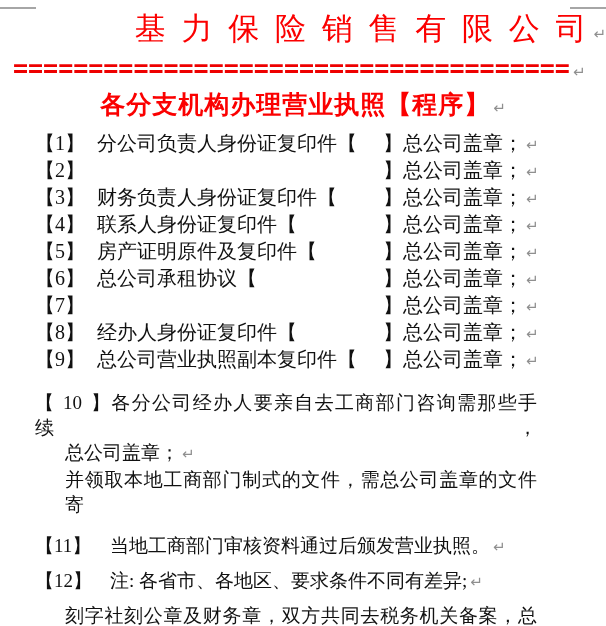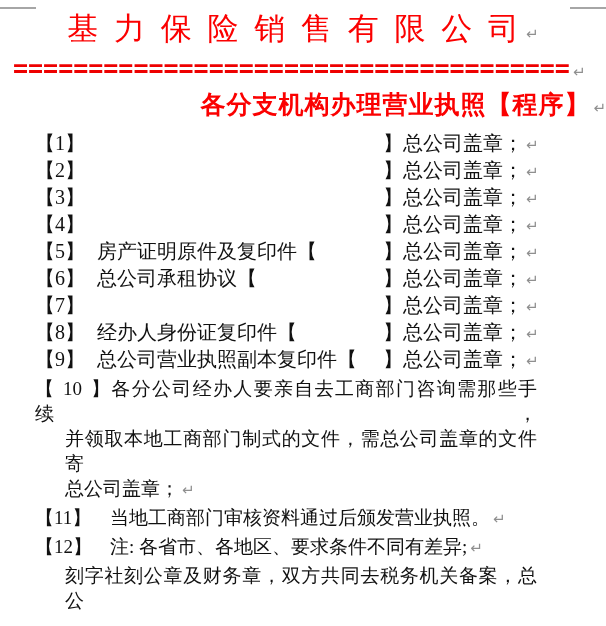--- a/index.html
+++ b/index.html
@@ -4,90 +4,93 @@
 <style>
   html,body{margin:0;padding:0}
   body{
     width:606px;height:626px;background:#ffffff;overflow:hidden;position:relative;
     font-family:"Liberation Serif","DejaVu Serif",serif;color:#111;
   }
   .crop{position:absolute;top:7px;width:36px;height:2px;background:#a6a6a6}
   .crop.l{left:0}
   .crop.r{right:0}
   .title{
-    margin:9px 0 0;text-align:center;font-size:31px;font-weight:400;
+    margin:9px 0 0;text-align:right;font-size:31px;font-weight:400;
     color:#fb0000;letter-spacing:4px;line-height:40px;white-space:nowrap;
   }
   .pilcrow{color:#8f8f8f;font-size:15px;font-weight:400;letter-spacing:0;margin-left:3px;font-family:"DejaVu Sans",sans-serif}
   .divider{margin:3px 0 0 13px;line-height:24px;white-space:nowrap}
   .eqs{color:#ee0000;font-weight:700;font-size:25px;letter-spacing:0;
        font-family:"DejaVu Sans Mono","Liberation Mono",monospace}
   .subtitle{
-    margin:5px 0 0;text-align:right;font-size:25px;font-weight:700;
+    margin:5px 0 0;text-align:center;font-size:25px;font-weight:700;
     color:#fb0000;letter-spacing:1px;line-height:32px;white-space:nowrap;
   }
   .list{margin-top:7px}
   .row{display:flex;align-items:baseline;margin-left:35px;font-size:20px;line-height:25px}
   .linewrap{display:flex;width:488px;align-items:baseline}
   .num{flex:0 0 62px;white-space:pre}
   .content{flex:0 0 auto;white-space:pre}
   .spacer{flex:1 1 auto}
   .stamp{flex:0 0 auto;white-space:pre}
   .para{font-size:19px}
   .pline{margin-left:35px;width:502px;line-height:25px}
   .pline.wrap{padding-left:30px;width:472px}
   .pline.j{text-align:justify;text-align-last:justify}
   .num2{display:inline-block;width:75px;white-space:pre}
-  .mt6{margin-top:2px}
-  .mt2{margin-top:2px}
+  .mt6{margin-top:16px}
+  .mt2{margin-top:8px}
 </style>
 </head>
 <body>
 
 <div class="crop l"></div>
 <div class="crop r"></div>
 
 <div class="title"><span>基 力 保 险 销 售 有 限 公 司</span><span class="pilcrow">↵</span></div>
 
 <div class="divider"><span class="eqs">=====================================</span><span class="pilcrow">↵</span></div>
 
 <div class="subtitle"><span>各分支机构办理营业执照【程序】</span><span class="pilcrow">↵</span></div>
 
 <div class="list">
 
   <div class="row">
     <div class="linewrap">
         <span class="num">【1】</span>
+        <span class="content">分公司负责人身份证复印件【</span>
         <span class="spacer"></span>
         <span class="stamp">】总公司盖章；</span>
       </div>
       <span class="pilcrow">↵</span>
   </div>
 
   <div class="row">
     <div class="linewrap">
         <span class="num">【2】</span>
         <span class="spacer"></span>
         <span class="stamp">】总公司盖章；</span>
       </div>
       <span class="pilcrow">↵</span>
   </div>
 
   <div class="row">
     <div class="linewrap">
         <span class="num">【3】</span>
+        <span class="content">财务负责人身份证复印件【</span>
         <span class="spacer"></span>
         <span class="stamp">】总公司盖章；</span>
       </div>
       <span class="pilcrow">↵</span>
   </div>
 
   <div class="row">
     <div class="linewrap">
         <span class="num">【4】</span>
+        <span class="content">联系人身份证复印件【</span>
         <span class="spacer"></span>
         <span class="stamp">】总公司盖章；</span>
       </div>
       <span class="pilcrow">↵</span>
   </div>
 
   <div class="row">
     <div class="linewrap">
         <span class="num">【5】</span>
         <span class="content">房产证明原件及复印件【</span>
@@ -131,22 +134,22 @@
         <span class="num">【9】</span>
         <span class="content">总公司营业执照副本复印件【</span>
         <span class="spacer"></span>
         <span class="stamp">】总公司盖章；</span>
       </div>
       <span class="pilcrow">↵</span>
   </div>
 
   <div class="para mt6">
     <div class="pline j"><span class="num2">【10】</span><span>各分公司经办人要亲自去工商部门咨询需那些手续，</span></div>
+    <div class="pline wrap"><span>总公司盖章；</span><span class="pilcrow">↵</span></div>
     <div class="pline wrap j"><span>并领取本地工商部门制式的文件，需总公司盖章的文件寄</span></div>
-    <div class="pline wrap"><span>总公司盖章；</span><span class="pilcrow">↵</span></div>
   </div>
 
   <div class="para mt6">
     <div class="pline"><span class="num2">【11】</span><span>当地工商部门审核资料通过后颁发营业执照。</span><span class="pilcrow">↵</span></div>
   </div>
 
   <div class="para mt2">
     <div class="pline"><span class="num2">【12】</span><span>注: 各省市、各地区、要求条件不同有差异;</span><span class="pilcrow">↵</span></div>
   </div>
 

